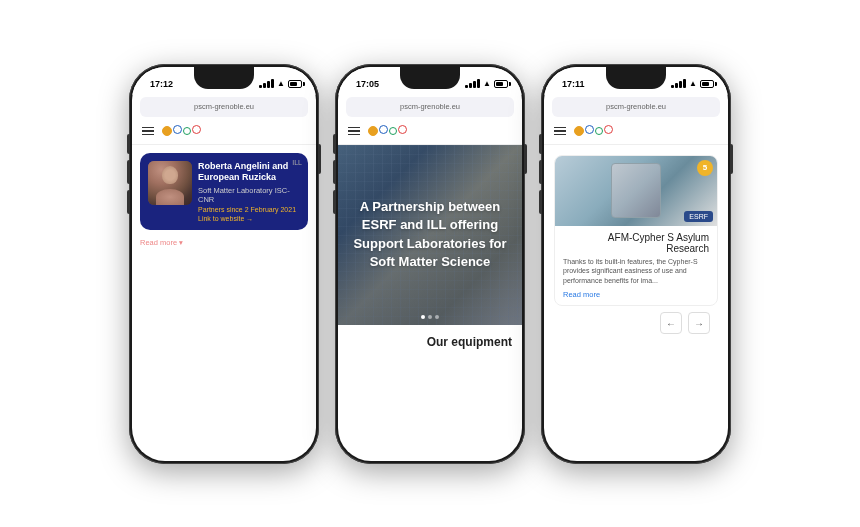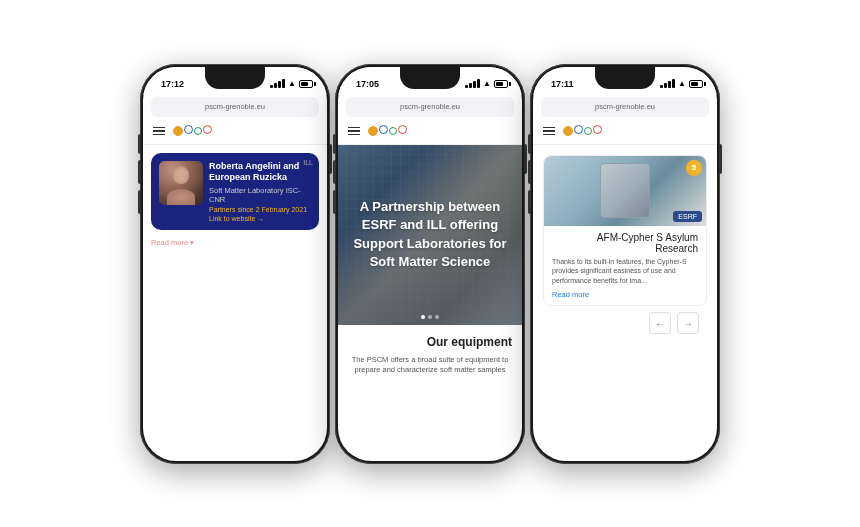--- a/index.html
+++ b/index.html
@@ -14,21 +14,21 @@
       overflow: hidden;
     }
 
     .scene {
       width: 860px;
       height: 527px;
       background: #ffffff;
       display: flex;
       align-items: center;
       justify-content: center;
-      gap: 5px;
+      gap: 16px;
       padding: 20px;
       border-radius: 15px;
     }
 
     
     .phone {
       width: 190px;
       height: 400px;
       background: #1a1a1a;
       border-radius: 36px;
@@ -626,21 +626,20 @@
           <div class="hero-text" style="position:relative;z-index:1;">A Partnership between ESRF and ILL offering Support Laboratories for Soft Matter Science</div>
           <div class="hero-dots">
             <div class="dot active"></div>
             <div class="dot"></div>
             <div class="dot"></div>
           </div>
         </div>
 
         <div class="equipment-section">
           <div class="equipment-title">Our equipment</div>
-          <div class="equipment-desc">The PSCM offers a broad suite of equipment to prepare and characterize soft matter samples</div>
         </div>
       </div>
     </div>
   </div>
 
   <div class="phone">
     <div class="phone-notch"></div>
     <div class="phone-btn-right"></div>
     <div class="phone-btn-left1"></div>
     <div class="phone-btn-left2"></div>

